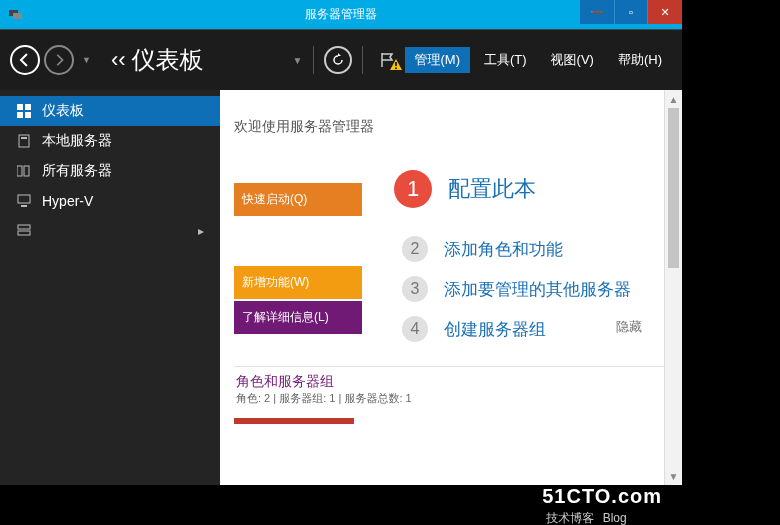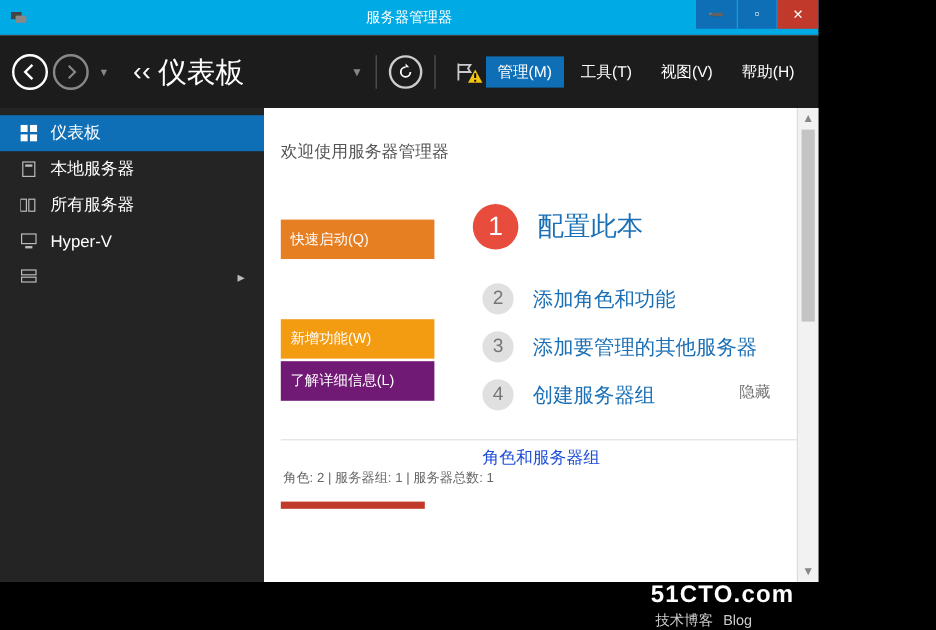--- a/index.html
+++ b/index.html
@@ -43,21 +43,21 @@
     .tile.l { background:#701a75; }
     .steps { flex:1; padding: 10px 20px 10px 30px; position:relative; }
     .step1 { display:flex; align-items:center; gap:16px; margin-bottom:28px; margin-top: 10px; }
     .step-num-big { width:38px; height:38px; border-radius:50%; background:#e74c3c; color:#fff; display:flex; align-items:center; justify-content:center; font-size:22px; }
     .step-text-big { font-size:22px; color:#1a6fb5; }
     .step { display:flex; align-items:center; gap:16px; margin:14px 0 14px 8px; }
     .step-num { width:26px; height:26px; border-radius:50%; background:#e0e0e0; color:#777; display:flex; align-items:center; justify-content:center; font-size:16px; }
     .step-text { font-size:17px; color:#1a6fb5; cursor:pointer; }
     .hide-link { position:absolute; right: 40px; bottom: 30px; color:#737373; font-size:13px; cursor:pointer; }
     .bottom-white { height: 48px; background:#fff; margin:0 14px; border-top:1px solid #e0e0e0; padding:6px 2px; }
-    .groups-h { font-size:14px; color:#1d4ed8;text-align:center; }
+    .groups-h { font-size:14px; color:#701a75; }
     .groups-sub { font-size:11px; color:#666; margin-top:0; }
     .footer { height: 40px; background:#000; position:relative; }
     .logo { position:absolute; right: 20px; top: 0px; color:#fff; }
     .logo-main { font-size:20px; font-weight:bold; letter-spacing:1px; }
     .logo-sub { font-size:12px; color:#ccc; display:inline-block; margin-left:4px;}
     .scrollbar-v { position:absolute; right:0; top:0; width:18px; height:100%; background:#f2f2f2; border-left:1px solid #ddd; }
     .sv-arrow { height:18px; display:flex; align-items:center; justify-content:center; color:#888; font-size:10px; cursor:pointer; }
     .sv-thumb { position:absolute; left:3px; right:3px; top:18px; height:160px; background:#c4c4c4; cursor:pointer; }
     .dropdown { position:absolute; top:0; left:533px; width:185px; background:#fff; border:1px solid #999; box-shadow: 2px 2px 4px rgba(0,0,0,0.2); z-index:10; }
     .dd-item { height:26px; display:flex; align-items:center; padding:0 12px; font-size:13px; color:#333; cursor:pointer; }

